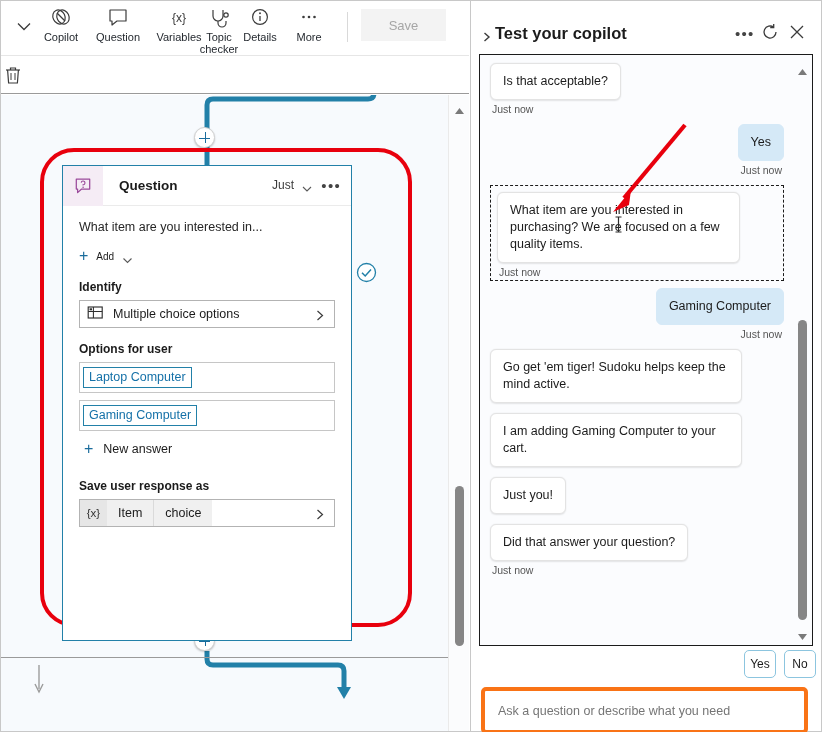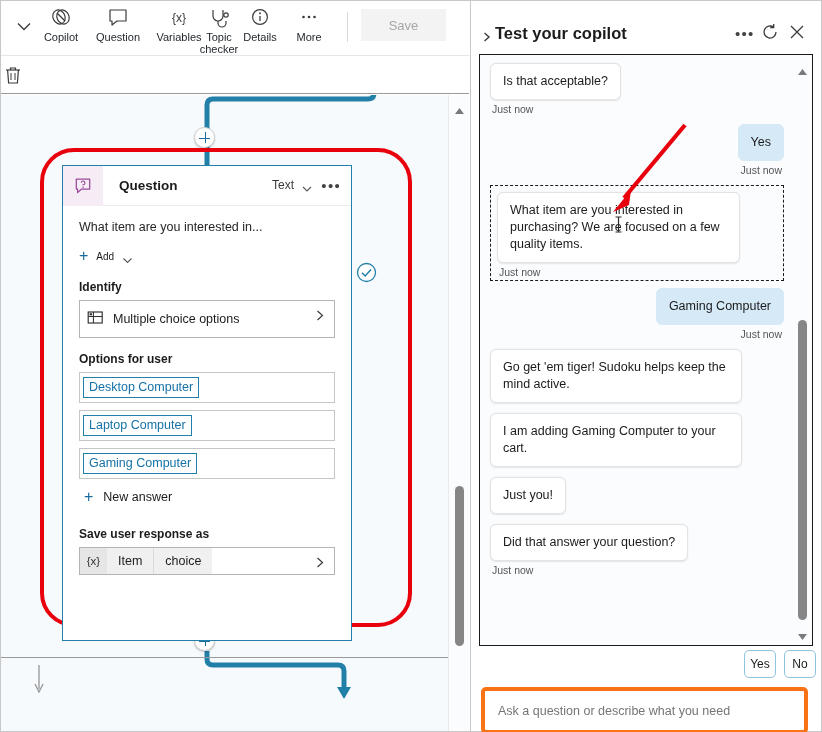--- a/index.html
+++ b/index.html
@@ -62,21 +62,21 @@
   #qn-more { position:absolute; right:10px; top:11px; font-size:15px; color:#444; letter-spacing:1.3px; }
 
   #qn-body { padding:14px 16px 0 16px; }
   #qn-prompt { font-size:12.5px; color:#262626; margin-bottom:12px; }
   #qn-add { display:flex; align-items:center; gap:8px; height:20px; margin-bottom:14px; }
   #qn-add .plus-glyph { color:#1a6c9c; font-size:16px; line-height:14px; }
   #qn-add .add-lbl { font-size:10px; color:#1b1b1b; }
   #qn-add .chev { width:11px; height:11px; margin-top:2px; }
   .sect-label { font-size:12px; font-weight:bold; color:#1b1b1b; margin-bottom:6px; }
 
-  .combo-row { height:38px; border:1px solid #b3b3b3; background:#fff; display:flex; align-items:center;
+  .combo-row { height:28px; border:1px solid #b3b3b3; background:#fff; display:flex; align-items:center;
                padding:0 8px 0 7px; position:relative; }
   .combo-row .cr-label { font-size:12.5px; color:#1b1b1b; margin-left:9px; }
   .combo-row .cr-chev { position:absolute; right:8px; top:7px; width:12px; height:13px; }
 
   #options-list { margin-top:14px; }
   .option-box { height:31px; border:1px solid #c6c6c6; background:#fff; margin-bottom:7px; display:flex; align-items:center; padding-left:3px; }
   .option-chip { border:1px solid #2280a8; color:#1571a8; font-size:12.5px; padding:2px 5px 3px 5px; background:#fff; }
   #new-option { display:flex; align-items:center; gap:10px; height:22px; margin:6px 0 0 5px; }
   #new-option .plus-glyph { color:#1a6c9c; font-size:16px; line-height:14px; }
   #new-option .no-lbl { font-size:12.5px; color:#1b1b1b; }
@@ -268,21 +268,21 @@
       <div id="question-node">
         <div id="qn-header">
           <div id="qn-icon-wrap">
             <svg width="20" height="20" viewBox="0 0 20 20">
               <path d="M3.3 3 H16.7 V13 H8.6 L4.6 16.6 V13 H3.3 Z" fill="none" stroke="#9b4a9b" stroke-width="1.25" stroke-linejoin="round"></path>
               <path d="M8.2 6.6 a1.9 1.9 0 1 1 1.9 2.2 V9.6" fill="none" stroke="#9b4a9b" stroke-width="1.15"></path>
               <circle cx="10.1" cy="11.2" r=".8" fill="#9b4a9b"></circle>
             </svg>
           </div>
           <span id="qn-title">Question</span>
-          <span id="qn-type">Text</span>
+          <span id="qn-type">Just</span>
           <span id="qn-type-chev">
             <svg width="12" height="12" viewBox="0 0 12 12">
                 <path d="M2 4 L6 8 L10 4" fill="none" stroke="#5a5a5a" stroke-width="1.1"></path>
               </svg>
           </span>
           <span id="qn-more">•••</span>
         </div>
 
         <div id="qn-body">
           <div id="qn-prompt">What item are you interested in...</div>
@@ -310,23 +310,20 @@
             <span class="cr-chev">
               <svg width="12" height="13" viewBox="0 0 12 13">
                   <path d="M3.5 2 L8.5 6.5 L3.5 11" fill="none" stroke="#3b3b3b" stroke-width="1.2"></path>
                 </svg>
             </span>
           </div>
 
           <div id="options-list">
             <div class="sect-label">Options for user</div>
             <div class="option-box">
-              <span class="option-chip">Desktop Computer</span>
-            </div>
-            <div class="option-box">
               <span class="option-chip">Laptop Computer</span>
             </div>
             <div class="option-box">
               <span class="option-chip">Gaming Computer</span>
             </div>
             <div id="new-option">
               <span class="plus-glyph">+</span>
               <span class="no-lbl">New answer</span>
             </div>
           </div>

